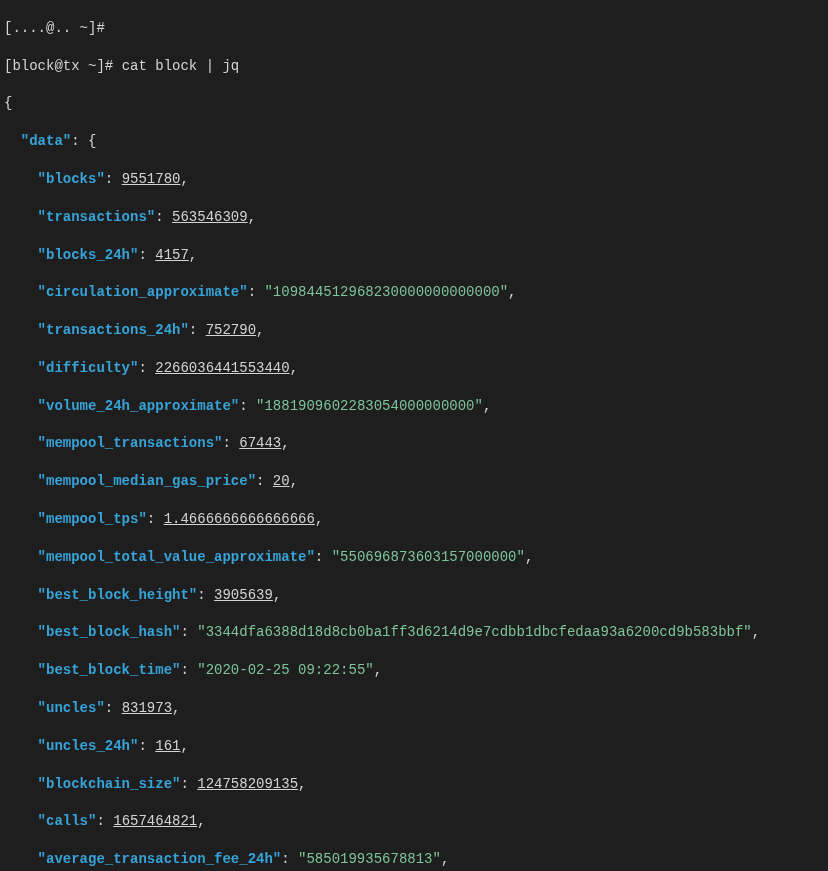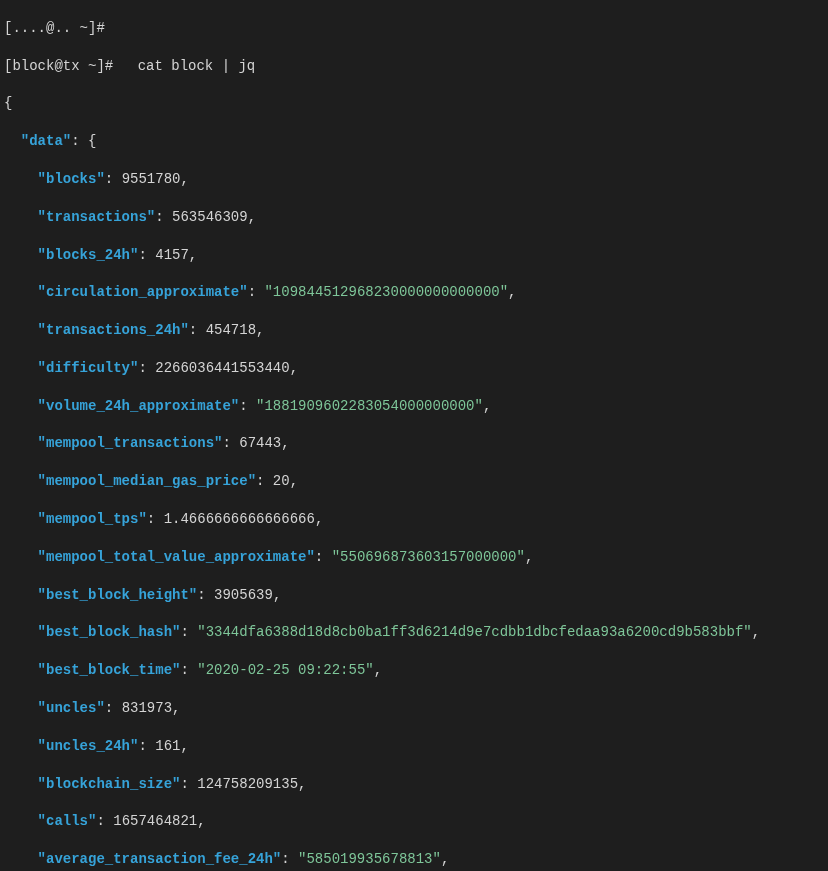--- a/index.html
+++ b/index.html
@@ -13,41 +13,41 @@
     width: 828px;
     height: 871px;
     overflow: hidden;
   }
   .terminal {
     padding: 0 4px 4px 4px;
     white-space: pre;
     box-sizing: border-box;
   }
   .prompt-user { color: #d4d4d4; }
-  .prompt-cmd { color: #d4d4d4; margin-left: 16px; }
+  .prompt-cmd { color: #d4d4d4; }
   .brace { color: #d4d4d4; }
   .key { color: #36a3d9; font-weight: bold; }
   .str { color: #7ec699; }
-  .num { color: #d4d4d4; }
+  .num { color: #d4d4d4; text-decoration: underline; }
   .punct { color: #d4d4d4; }
   .line { display:block; }
 </style>
 </head>
 <body>
 
 <div class="terminal">
 <span class="line"><span class="prompt-user">[....@.. ~]#</span></span>
 <span class="line"><span class="prompt-user">[block@tx ~]# </span><span class="prompt-cmd">cat block | jq</span></span>
 <span class="line"><span class="brace">{</span></span>
 <span class="line">  <span class="key">"data"</span><span class="punct">: {</span></span>
 <span class="line">    <span class="key">"blocks"</span><span class="punct">: </span><span class="num">9551780</span><span class="punct">,</span></span>
 <span class="line">    <span class="key">"transactions"</span><span class="punct">: </span><span class="num">563546309</span><span class="punct">,</span></span>
 <span class="line">    <span class="key">"blocks_24h"</span><span class="punct">: </span><span class="num">4157</span><span class="punct">,</span></span>
 <span class="line">    <span class="key">"circulation_approximate"</span><span class="punct">: </span><span class="str">"109844512968230000000000000"</span><span class="punct">,</span></span>
-<span class="line">    <span class="key">"transactions_24h"</span><span class="punct">: </span><span class="num">454718</span><span class="punct">,</span></span>
+<span class="line">    <span class="key">"transactions_24h"</span><span class="punct">: </span><span class="num">752790</span><span class="punct">,</span></span>
 <span class="line">    <span class="key">"difficulty"</span><span class="punct">: </span><span class="num">2266036441553440</span><span class="punct">,</span></span>
 <span class="line">    <span class="key">"volume_24h_approximate"</span><span class="punct">: </span><span class="str">"1881909602283054000000000"</span><span class="punct">,</span></span>
 <span class="line">    <span class="key">"mempool_transactions"</span><span class="punct">: </span><span class="num">67443</span><span class="punct">,</span></span>
 <span class="line">    <span class="key">"mempool_median_gas_price"</span><span class="punct">: </span><span class="num">20</span><span class="punct">,</span></span>
 <span class="line">    <span class="key">"mempool_tps"</span><span class="punct">: </span><span class="num">1.4666666666666666</span><span class="punct">,</span></span>
 <span class="line">    <span class="key">"mempool_total_value_approximate"</span><span class="punct">: </span><span class="str">"550696873603157000000"</span><span class="punct">,</span></span>
 <span class="line">    <span class="key">"best_block_height"</span><span class="punct">: </span><span class="num">3905639</span><span class="punct">,</span></span>
 <span class="line">    <span class="key">"best_block_hash"</span><span class="punct">: </span><span class="str">"3344dfa6388d18d8cb0ba1ff3d6214d9e7cdbb1dbcfedaa93a6200cd9b583bbf"</span><span class="punct">,</span></span>
 <span class="line">    <span class="key">"best_block_time"</span><span class="punct">: </span><span class="str">"2020-02-25 09:22:55"</span><span class="punct">,</span></span>
 <span class="line">    <span class="key">"uncles"</span><span class="punct">: </span><span class="num">831973</span><span class="punct">,</span></span>

